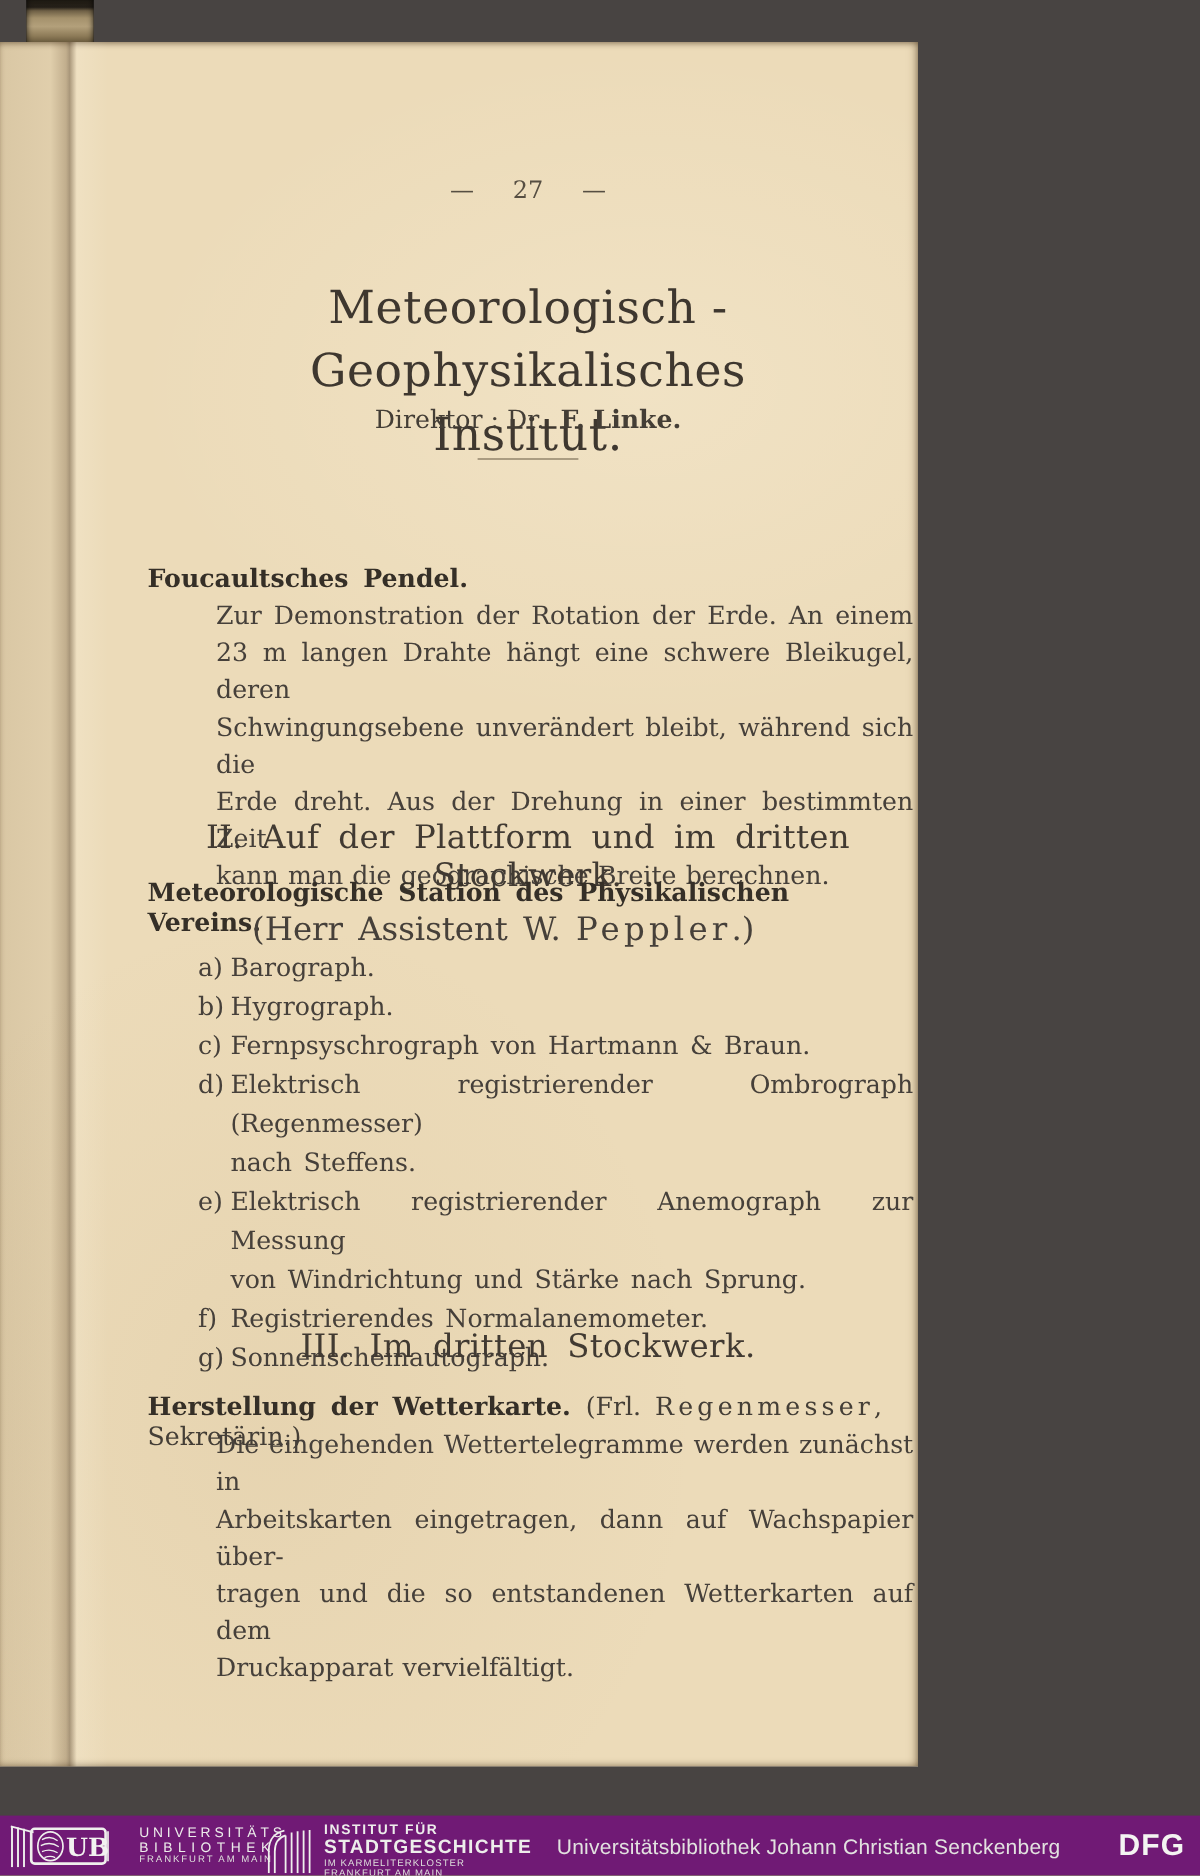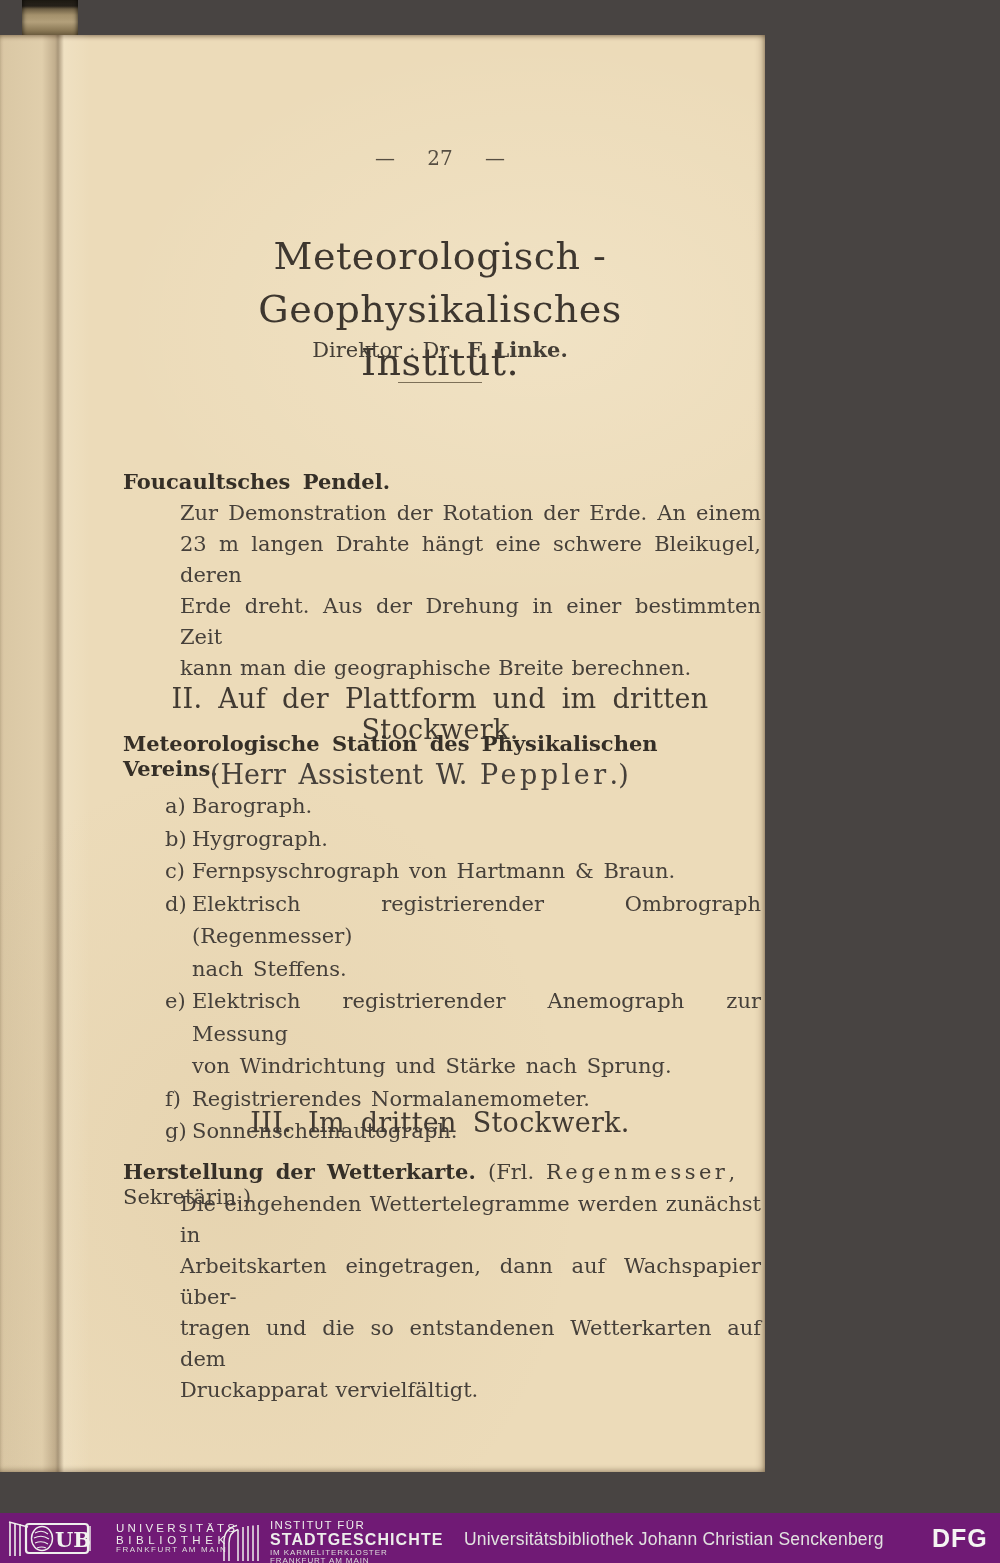--- a/index.html
+++ b/index.html
@@ -92,21 +92,21 @@
   }
   .flogo { position:absolute; display:flex; align-items:center; }
   .ub-group { left:8px; top:7px; }
   .ub-text { margin-left:6px; line-height:1.05; }
   .ub-l1 { font-size:11.5px; letter-spacing:3.2px; }
   .ub-l2 { font-size:11.5px; letter-spacing:4.6px; }
   .ub-l3 { font-size:8px; letter-spacing:1.6px; color:#dededc; }
 
   .inst-group { left:221px; top:6px; }
   .inst-text { margin-left:7px; line-height:1.08; }
-  .inst-l1 { font-size:11.5px; font-weight:normal; letter-spacing:1.4px; }
+  .inst-l1 { font-size:11.5px; font-weight:bold; letter-spacing:1.4px; }
   .inst-l2 { font-size:16px; font-weight:bold; letter-spacing:1.1px; }
   .inst-l3 { font-size:8px; letter-spacing:0.9px; color:#dededc; }
   .inst-l4 { font-size:8px; letter-spacing:0.9px; color:#dededc; }
 
   .senck { position:absolute; left:464px; top:16px; font-size:17.5px; color:#e2e2e0; letter-spacing:0.2px; }
   .dfg { position:absolute; left:932px; top:11px; font-size:25px; font-weight:bold; letter-spacing:1px; color:#f4f4f2; font-family:"Liberation Sans", sans-serif; }
 </style>
 </head>
 <body>
 
@@ -125,20 +125,21 @@
     </div>
 
     <div class="abs center director"><span>Direktor :  Dr.</span>&nbsp; <span class="b">F. Linke.</span></div>
 
     <div class="abs rule"></div>
 
     <div class="abs subhead sub-1">Foucaultsches Pendel.</div>
     <div class="abs para para-1">
       <div class="pline">Zur Demonstration der Rotation der Erde. An einem</div>
       <div class="pline">23 m langen Drahte hängt eine schwere Bleikugel, deren</div>
+      <div class="pline">Schwingungsebene unverändert bleibt, während sich die</div>
       <div class="pline">Erde dreht. Aus der Drehung in einer bestimmten Zeit</div>
       <div class="pline last">kann man die geographische Breite berechnen.</div>
     </div>
 
     <div class="abs center sect-head h-2">II. Auf der Plattform und im dritten Stockwerk.</div>
     <div class="abs subhead sub-2">Meteorologische Station des Physikalischen Vereins.</div>
     <div class="abs assist"><span>(Herr Assistent W. </span><span class="spaced-name">Peppler</span><span>.)</span></div>
 
     <div class="abs ilist">
       <div class="li">

